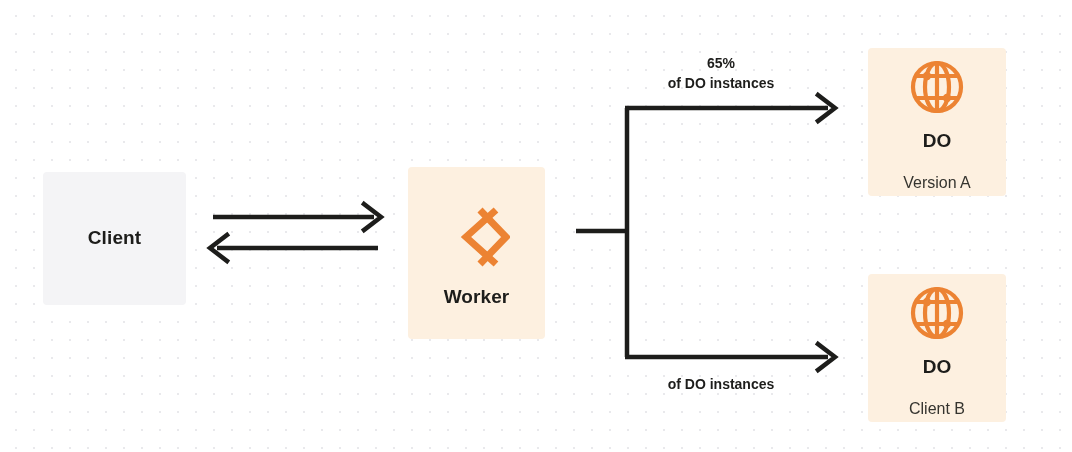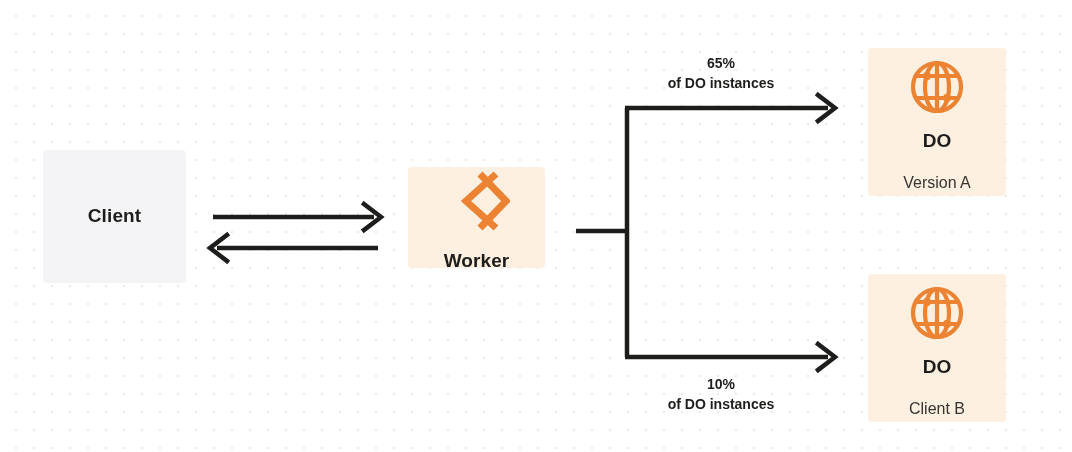--- a/index.html
+++ b/index.html
@@ -31,31 +31,31 @@
     box-sizing: border-box;
     border-radius: 4px;
     display: flex;
     flex-direction: column;
     align-items: center;
     justify-content: center;
   }
 
   .node-client {
     left: 43px;
-    top: 150px;
+    top: 172px;
     width: 143px;
     height: 133px;
     background: #f4f4f6;
   }
 
   .node-worker {
     left: 408px;
     top: 167px;
     width: 137px;
-    height: 101px;
+    height: 172px;
     background: #fdf0e0;
     padding-top: 6px;
   }
 
   .node-do-a {
     left: 868px;
     top: 48px;
     width: 138px;
     height: 148px;
     background: #fdf0e0;
@@ -202,17 +202,16 @@
     <div class="node-title">DO</div>
     <div class="node-sub">Client B</div>
   </div>
 
   <div class="edge-label edge-label-top">
     <div>65%</div>
     <div>of DO instances</div>
   </div>
 
   <div class="edge-label edge-label-bottom">
-    <div>10%</div>
     <div>of DO instances</div>
   </div>
 
 </div>
 
 </body></html>

